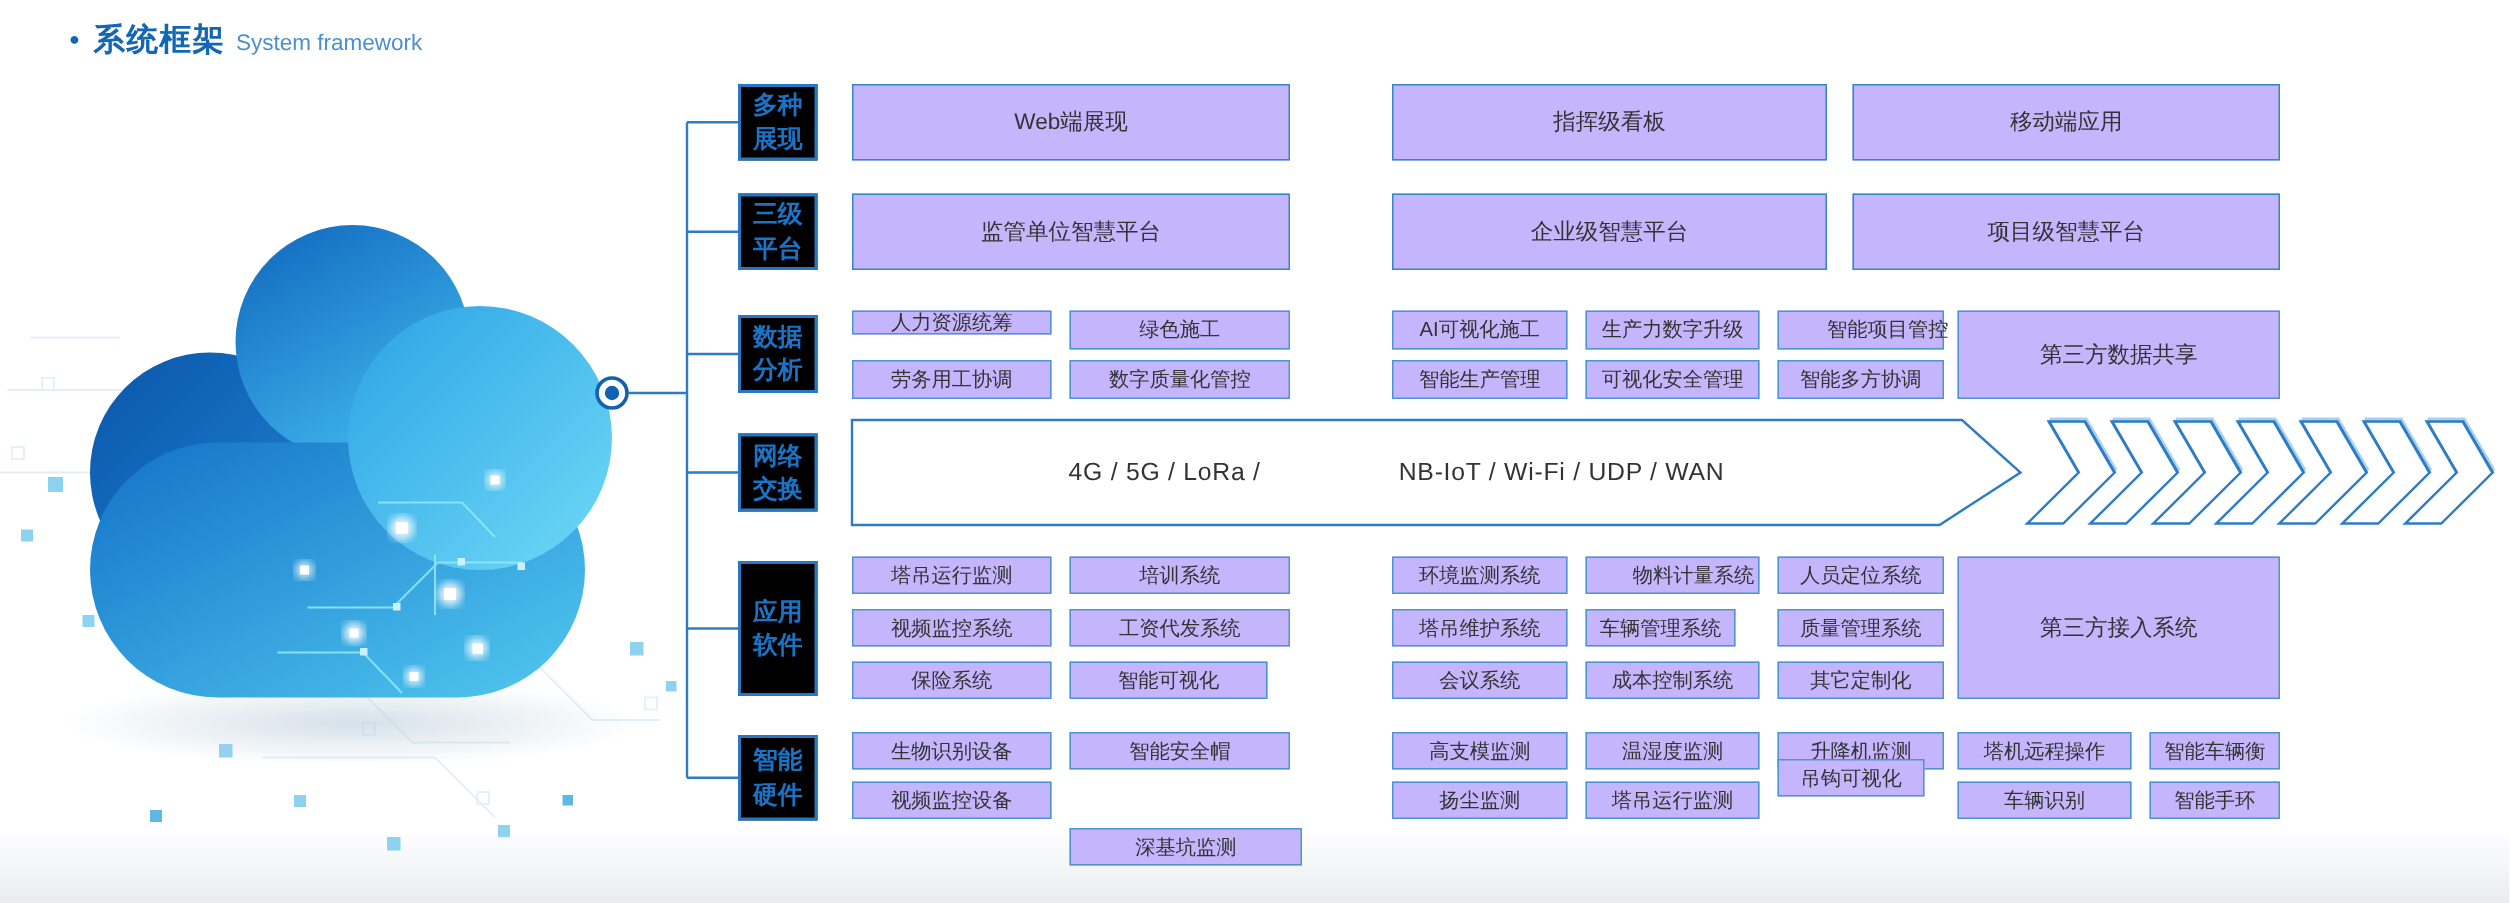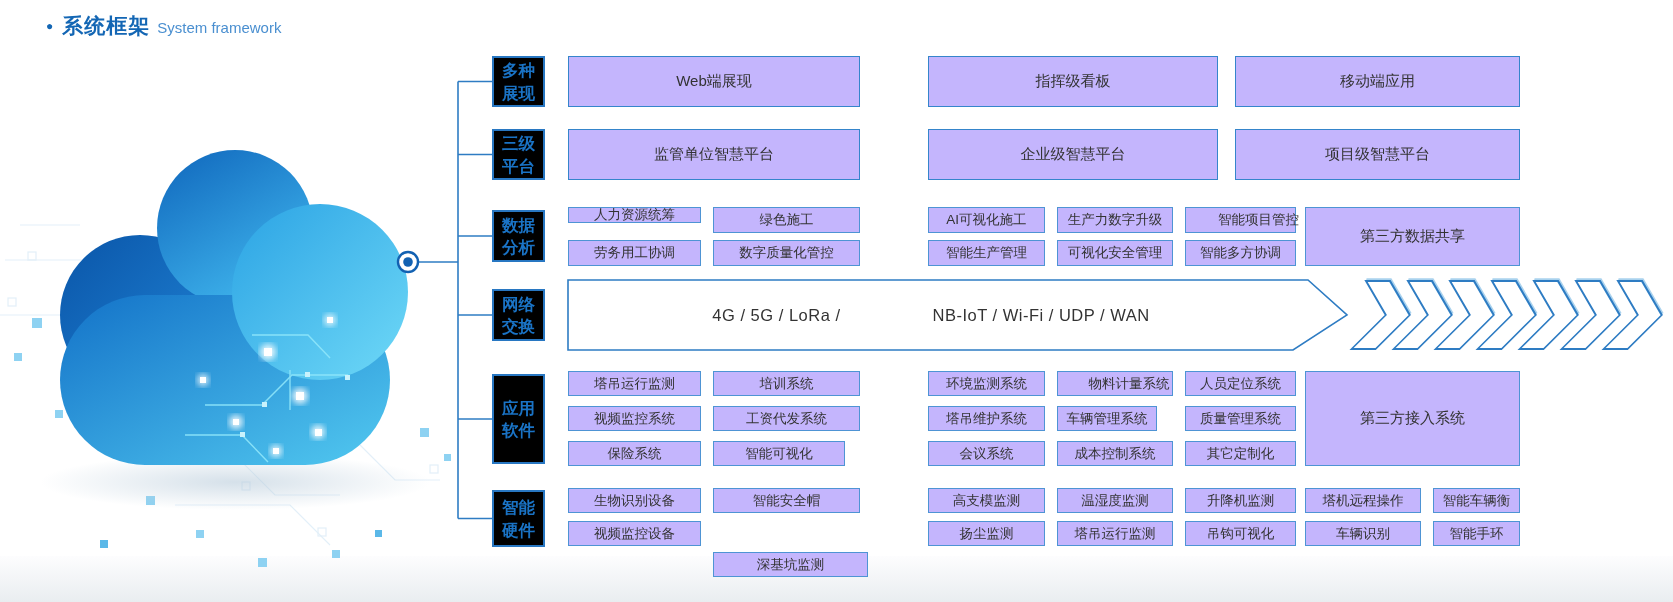--- a/index.html
+++ b/index.html
@@ -267,15 +267,15 @@
 <div class="abs box" style="left:713px;top:488px;width:147px;height:25px;">智能安全帽</div>
 <div class="abs box" style="left:568px;top:521px;width:133px;height:25px;">视频监控设备</div>
 <div class="abs box" style="left:713px;top:521px;width:155px;height:25px;margin-top:31px;">深基坑监测</div>
 <div class="abs box" style="left:928px;top:488px;width:117px;height:25px;">高支模监测</div>
 <div class="abs box" style="left:1057px;top:488px;width:116px;height:25px;">温湿度监测</div>
 <div class="abs box" style="left:1185px;top:488px;width:111px;height:25px;">升降机监测</div>
 <div class="abs box" style="left:1305px;top:488px;width:116px;height:25px;">塔机远程操作</div>
 <div class="abs box" style="left:1433px;top:488px;width:87px;height:25px;">智能车辆衡</div>
 <div class="abs box" style="left:928px;top:521px;width:117px;height:25px;">扬尘监测</div>
 <div class="abs box" style="left:1057px;top:521px;width:116px;height:25px;">塔吊运行监测</div>
-<div class="abs box" style="left:1185px;top:521px;width:111px;height:25px;">吊钩可视化</div>
+<div class="abs box" style="left:1185px;top:506px;width:98px;height:25px;">吊钩可视化</div>
 <div class="abs box" style="left:1305px;top:521px;width:116px;height:25px;">车辆识别</div>
 <div class="abs box" style="left:1433px;top:521px;width:87px;height:25px;">智能手环</div>
 
 </body></html>

